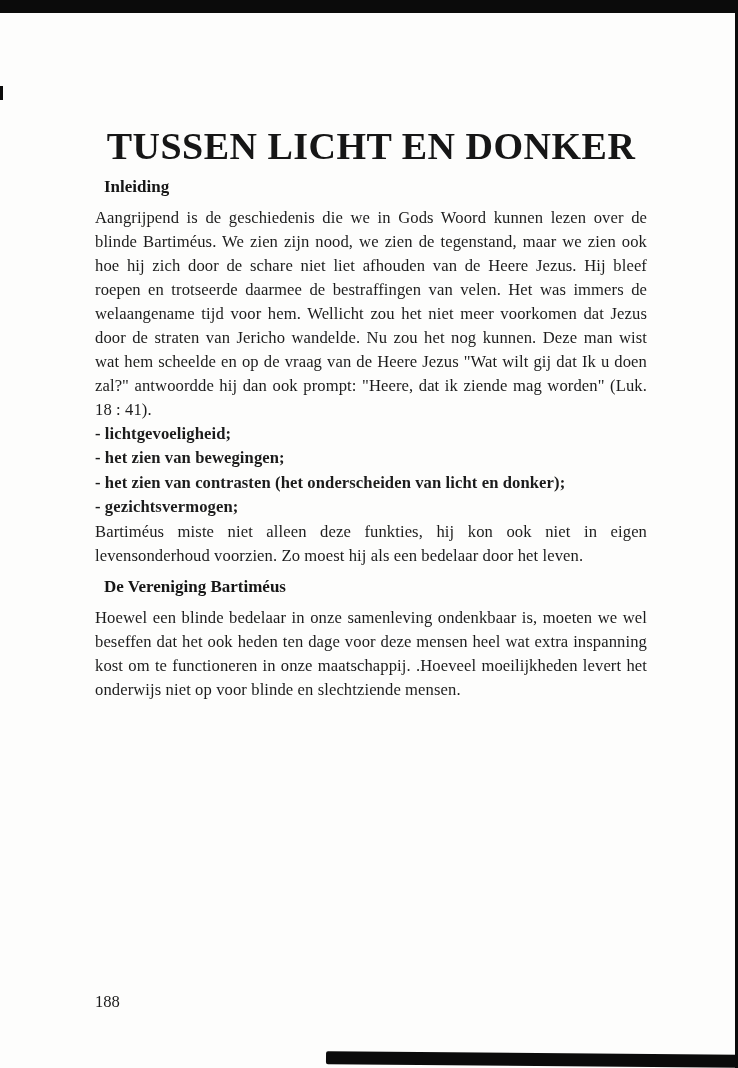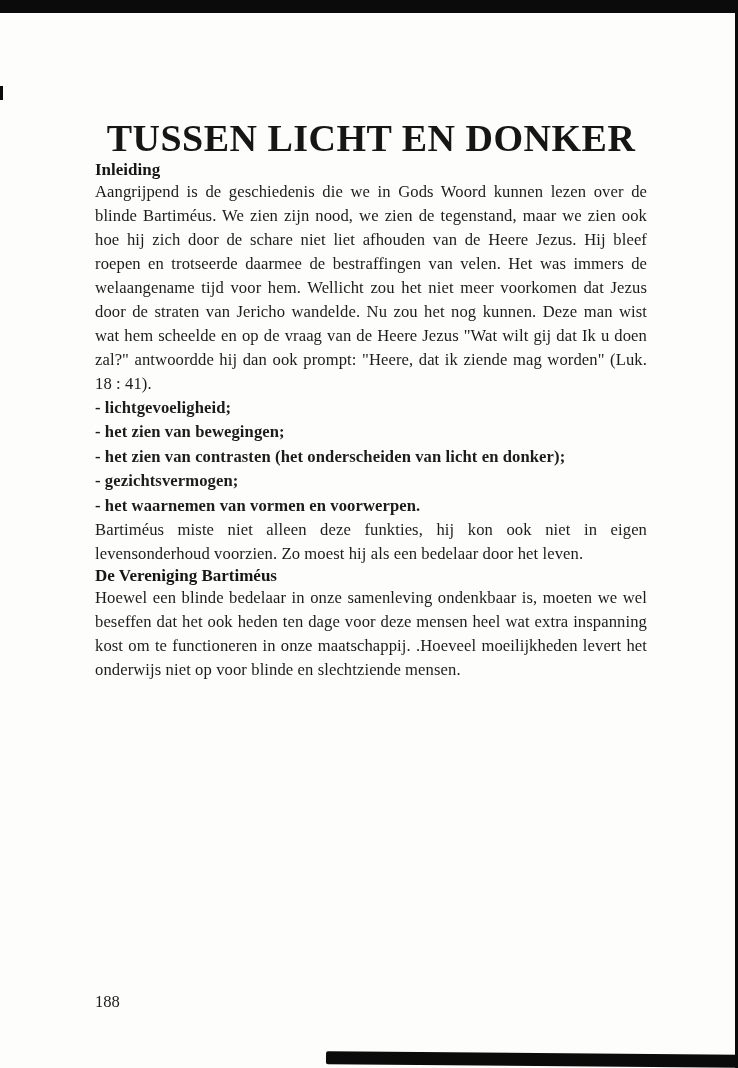--- a/index.html
+++ b/index.html
@@ -21,35 +21,35 @@
   .top-bar { top: 0; left: 0; width: 738px; height: 13px; }
   .right-line { top: 0; right: 0; width: 3px; height: 1068px; }
   .left-tick { top: 86px; left: 0; width: 3px; height: 14px; }
   .bottom-bar {
     bottom: 2px; left: 326px; width: 420px; height: 13px;
     transform: rotate(0.5deg);
     border-radius: 2px;
   }
   .content {
     position: absolute;
-    top: 4px;
+    top: 12px;
     left: 95px;
     width: 552px;
   }
   h1.title {
     margin: 112px 0 0 0;
     font-size: 38px;
     font-weight: bold;
     letter-spacing: 0.5px;
     text-align: center;
     white-space: nowrap;
     color: #161616;
   }
   h2.section-heading {
-    margin: 0;
+    margin: 9px;
     font-size: 17px;
     font-weight: bold;
     color: #161616;
   }
   .heading-inleiding { margin-top: 82px; }
   .heading-vereniging { margin-top: 40px; }
   p.body-par {
     margin: 0;
     font-size: 16.6px;
     line-height: 24px;
@@ -93,21 +93,20 @@
     <h2 class="section-heading heading-inleiding">Inleiding</h2>
 
     <p class="body-par after-heading">Aangrijpend is de geschiedenis die we in Gods Woord kunnen lezen over de blinde Bartiméus. We zien zijn nood, we zien de tegenstand, maar we zien ook hoe hij zich door de schare niet liet afhouden van de Heere Jezus. Hij bleef roepen en trotseerde daarmee de bestraffingen van velen. Het was immers de welaangename tijd voor hem. Wellicht zou het niet meer voorkomen dat Jezus door de straten van Jericho wandelde. Nu zou het nog kunnen. Deze man wist wat hem scheelde en op de vraag van de Heere Jezus "Wat wilt gij dat Ik u doen zal?" antwoordde hij dan ook prompt: "Heere, dat ik ziende mag worden" (Luk. 18 : 41).</p>
 
 
     <ul class="plain-list">
       <li>- lichtgevoeligheid;</li>
       <li>- het zien van bewegingen;</li>
       <li>- het zien van contrasten (het onderscheiden van licht en donker);</li>
       <li>- gezichtsvermogen;</li>
-      <li>- het waarnemen van vormen en voorwerpen.</li>
     </ul>
 
     <p class="body-par">Bartiméus miste niet alleen deze funkties, hij kon ook niet in eigen levensonderhoud voorzien. Zo moest hij als een bedelaar door het leven.</p>
 
     <h2 class="section-heading heading-vereniging">De Vereniging Bartiméus</h2>
 
     <p class="body-par after-heading">Hoewel een blinde bedelaar in onze samenleving ondenkbaar is, moeten we wel beseffen dat het ook heden ten dage voor deze mensen heel wat extra inspanning kost om te functioneren in onze maatschappij. .Hoeveel moeilijkheden levert het onderwijs niet op voor blinde en slechtziende mensen.</p>
 
   </div>
 

